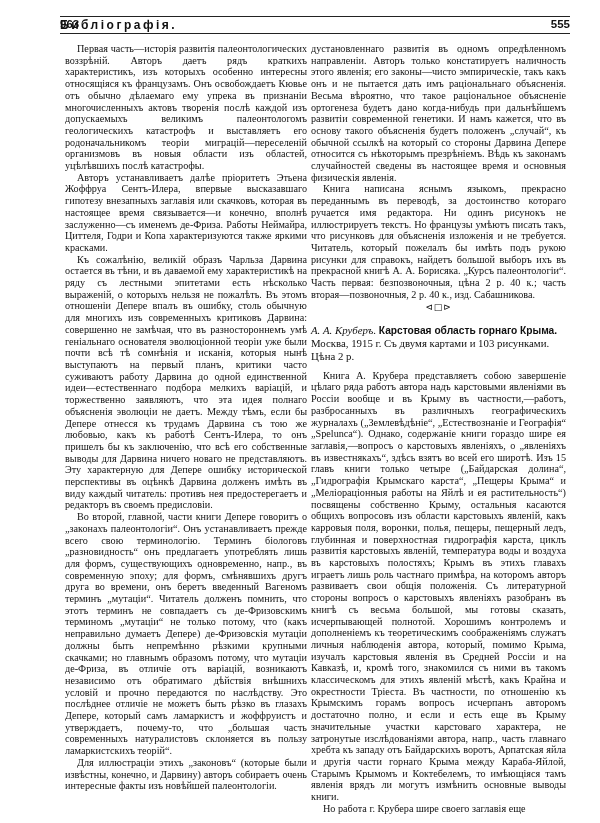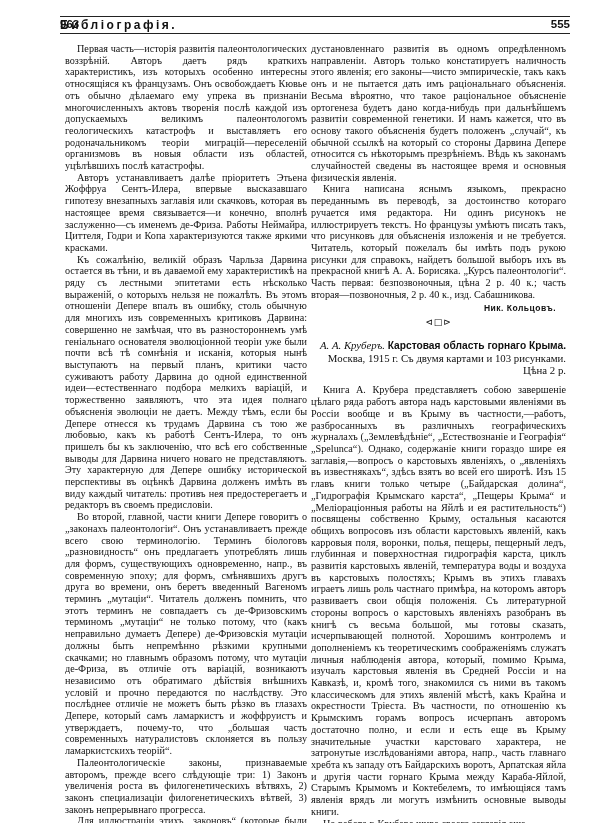--- a/index.html
+++ b/index.html
@@ -11,50 +11,48 @@
   .header { position: absolute; top: 18px; left: 0; width: 510px; height: 14px; font-family: "Liberation Sans", "DejaVu Sans", sans-serif; font-size: 11.5px; font-weight: bold; }
   .header .pnum-left { position: absolute; left: 0; top: 0; }
   .header .pnum-right { position: absolute; right: 0; top: 0; }
   .header .title { position: absolute; left: 0; right: 0; top: 0; text-align: left; letter-spacing: 2.5px; font-weight: bold; font-size: 12px; }
   .col { position: absolute; top: 43px; width: 242px; font-size: 10.2px; line-height: 11.7px; text-align: justify; hyphens: manual; }
   .col.left { left: 5px; }
   .col.right { left: 251px; width: 255px; }
   .col p { margin: 0; text-indent: 12px; }
   .signature { text-align: right; font-family: "Liberation Sans", "DejaVu Sans", sans-serif; font-weight: bold; font-size: 8.5px; letter-spacing: 0.5px; margin-top: 3px; padding-right: 10px; }
   .ornament { text-align: center; font-family: "DejaVu Sans", sans-serif; font-size: 9px; margin: 2px 0 10px 0; letter-spacing: 1px; }
-  .ref-head { text-align: right; text-indent: 0 !important; font-size: 10.8px; line-height: 12.2px; margin-bottom: 8px !important; }
+  .ref-head { text-align: left; text-indent: 0 !important; font-size: 10.8px; line-height: 12.2px; margin-bottom: 8px !important; }
   .ref-head .author { font-style: italic; }
   .ref-head .booktitle { font-weight: bold; font-family: "Liberation Sans", "DejaVu Sans", sans-serif; font-size: 10.2px; }
 </style>
 </head>
 <body>
 
 <div class="page">
   <div class="rule top"></div>
   <div class="header">
     <span class="pnum-left">963</span>
     <span class="title">Библіографія.</span>
     <span class="pnum-right">555</span>
   </div>
   <div class="rule bottom"></div>
 
   <div class="col left">
     <p>Первая часть—исторія развитія палеонтологических воззрѣній. Авторъ даетъ рядъ краткихъ характеристикъ, изъ которыхъ особенно интересны относящіяся къ французамъ. Онъ освобождаетъ Кювье отъ обычно дѣлаемаго ему упрека въ признаніи многочисленныхъ актовъ творенія послѣ каждой изъ допускаемыхъ великимъ палеонтологомъ геологическихъ катастрофъ и выставляетъ его родоначальникомъ теоріи миграцій—переселеній организмовъ въ новыя области изъ областей, уцѣлѣвшихъ послѣ катастрофы.</p>
     <p>Авторъ устанавливаетъ далѣе пріоритетъ Этьена Жоффруа Сентъ-Илера, впервые высказавшаго гипотезу внезапныхъ заглавія или скачковъ, которая въ настоящее время связывается—и конечно, вполнѣ заслуженно—съ именемъ де-Фриза. Работы Неймайра, Циттеля, Годри и Копа характеризуются также яркими красками.</p>
     <p>Къ сожалѣнію, великій образъ Чарльза Дарвина остается въ тѣни, и въ даваемой ему характеристикѣ на ряду съ лестными эпитетами есть нѣсколько выраженій, о которыхъ нельзя не пожалѣть. Въ этомъ отношеніи Депере впалъ въ ошибку, столь обычную для многихъ изъ современныхъ критиковъ Дарвина: совершенно не замѣчая, что въ разностороннемъ умѣ геніальнаго основателя эволюціонной теоріи уже были почти всѣ тѣ сомнѣнія и исканія, которыя нынѣ выступаютъ на первый планъ, критики часто суживаютъ работу Дарвина до одной единственной идеи—естественнаго подбора мелкихъ варіацій, и торжественно заявляютъ, что эта идея полнаго объясненія эволюціи не даетъ. Между тѣмъ, если бы Депере отнесся къ трудамъ Дарвина съ тою же любовью, какъ къ работѣ Сентъ-Илера, то онъ пришелъ бы къ заключенію, что всѣ его собственные выводы для Дарвина ничего новаго не представляютъ. Эту характерную для Депере ошибку исторической перспективы въ оцѣнкѣ Дарвина долженъ имѣть въ виду каждый читатель: противъ нея предостерегаетъ и редакторъ въ своемъ предисловіи.</p>
     <p>Во второй, главной, части книги Депере говоритъ о „законахъ палеонтологіи“. Онъ устанавливаетъ прежде всего свою терминологію. Терминъ біологовъ „разновидность“ онъ предлагаетъ употреблять лишь для формъ, существующихъ одновременно, напр., въ современную эпоху; для формъ, смѣнявшихъ другъ друга во времени, онъ беретъ введенный Вагеномъ терминъ „мутаціи“. Читатель долженъ помнить, что этотъ терминъ не совпадаетъ съ де-Фризовскимъ терминомъ „мутаціи“ не только потому, что (какъ неправильно думаетъ Депере) де-Фризовскія мутаціи должны быть непремѣнно рѣзкими крупными скачками; но главнымъ образомъ потому, что мутаціи де-Фриза, въ отличіе отъ варіацій, возникаютъ независимо отъ обратимаго дѣйствія внѣшнихъ условій и прочно передаются по наслѣдству. Это послѣднее отличіе не можетъ быть рѣзко въ глазахъ Депере, который самъ ламаркистъ и жоффруистъ и утверждаетъ, почему-то, что „большая часть современныхъ натуралистовъ склоняется въ пользу ламаркистскихъ теорій“.</p>
-    <p>Палеонтологическіе законы, признаваемые авторомъ, прежде всего слѣдующіе три: 1) Законъ увеличенія роста въ филогенетическихъ вѣтвяхъ, 2) законъ специализаціи филогенетическихъ вѣтвей, 3) законъ непрерывнаго прогресса.</p>
     <p>Для иллюстраціи этихъ „законовъ“ (которые были извѣстны, конечно, и Дарвину) авторъ собираетъ очень интересные факты изъ новѣйшей палеонтологіи.</p>
 
   </div>
 
   <div class="col right">
     <p style="text-indent:0">дустановленнаго развитія въ одномъ опредѣленномъ направленіи. Авторъ только констатируетъ наличность этого явленія; его законы—чисто эмпирическіе, такъ какъ онъ и не пытается дать имъ раціональнаго объясненія. Весьма вѣроятно, что такое раціональное объясненіе ортогенеза будетъ дано когда-нибудь при дальнѣйшемъ развитіи современной генетики. И намъ кажется, что въ основу такого объясненія будетъ положенъ „случай“, къ обычной ссылкѣ на который со стороны Дарвина Депере относится съ нѣкоторымъ презрѣніемъ. Вѣдь къ законамъ случайностей сведены въ настоящее время и основныя физическія явленія.</p>
     <p>Книга написана яснымъ языкомъ, прекрасно переданнымъ въ переводѣ, за достоинство котораго ручается имя редактора. Ни одинъ рисунокъ не иллюстрируетъ текстъ. Но французы умѣютъ писать такъ, что рисунковъ для объясненія изложенія и не требуется. Читатель, который пожелалъ бы имѣть подъ рукою рисунки для справокъ, найдетъ большой выборъ ихъ въ прекрасной книгѣ А. А. Борисяка. „Курсъ палеонтологіи“. Часть первая: безпозвоночныя, цѣна 2 р. 40 к.; часть вторая—позвоночныя, 2 р. 40 к., изд. Сабашникова.</p>
-    <div class="signature">Ник. Кольцовъ.</div>
     <div class="ornament">⊲□⊳</div>
     <p class="ref-head">
       <span class="author">А. А. Круберъ.</span>
       <span class="booktitle">Карстовая область горнаго Крыма.</span>
       <span>Москва, 1915 г. Съ двумя картами и 103 рисунками. Цѣна 2 р.</span>
     </p>
     <p>Книга А. Крубера представляетъ собою завершеніе цѣлаго ряда работъ автора надъ карстовыми явленіями въ Россіи вообще и въ Крыму въ частности,—работъ, разбросанныхъ въ различныхъ географическихъ журналахъ („Землевѣдѣніе“, „Естествознаніе и Географія“ „Spelunca“). Однако, содержаніе книги гораздо шире ея заглавія,—вопросъ о карстовыхъ явленіяхъ, о „явленіяхъ въ известнякахъ“, здѣсь взятъ во всей его широтѣ. Изъ 15 главъ книги только четыре („Байдарская долина“, „Гидрографія Крымскаго карста“, „Пещеры Крыма“ и „Мелioраціонныя работы на Яйлѣ и ея растительность“) посвящены собственно Крыму, остальныя касаются общихъ вопросовъ изъ области карстовыхъ явленій, какъ карровыя поля, воронки, полья, пещеры, пещерный ледъ, глубинная и поверхностная гидрографія карста, циклъ развитія карстовыхъ явленій, температура воды и воздуха въ карстовыхъ полостяхъ; Крымъ въ этихъ главахъ играетъ лишь роль частнаго примѣра, на которомъ авторъ развиваетъ свои общія положенія. Съ литературной стороны вопросъ о карстовыхъ явленіяхъ разобранъ въ книгѣ съ весьма большой, мы готовы сказать, исчерпывающей полнотой. Хорошимъ контролемъ и дополненіемъ къ теоретическимъ соображеніямъ служатъ личныя наблюденія автора, который, помимо Крыма, изучалъ карстовыя явленія въ Средней Россіи и на Кавказѣ, и, кромѣ того, знакомился съ ними въ такомъ классическомъ для этихъ явленій мѣстѣ, какъ Крайна и окрестности Тріеста. Въ частности, по отношенію къ Крымскимъ горамъ вопросъ исчерпанъ авторомъ достаточно полно, и если и есть еще въ Крыму значительные участки карстоваго характера, не затронутые изслѣдованіями автора, напр., часть главнаго хребта къ западу отъ Байдарскихъ воротъ, Арпатская яйла и другія части горнаго Крыма между Караба-Яйлой, Старымъ Крымомъ и Коктебелемъ, то имѣющіяся тамъ явленія врядъ ли могутъ измѣнить основные выводы книги.</p>
     <p>Но работа г. Крубера шире своего заглавія еще</p>
   </div>
 </div>

